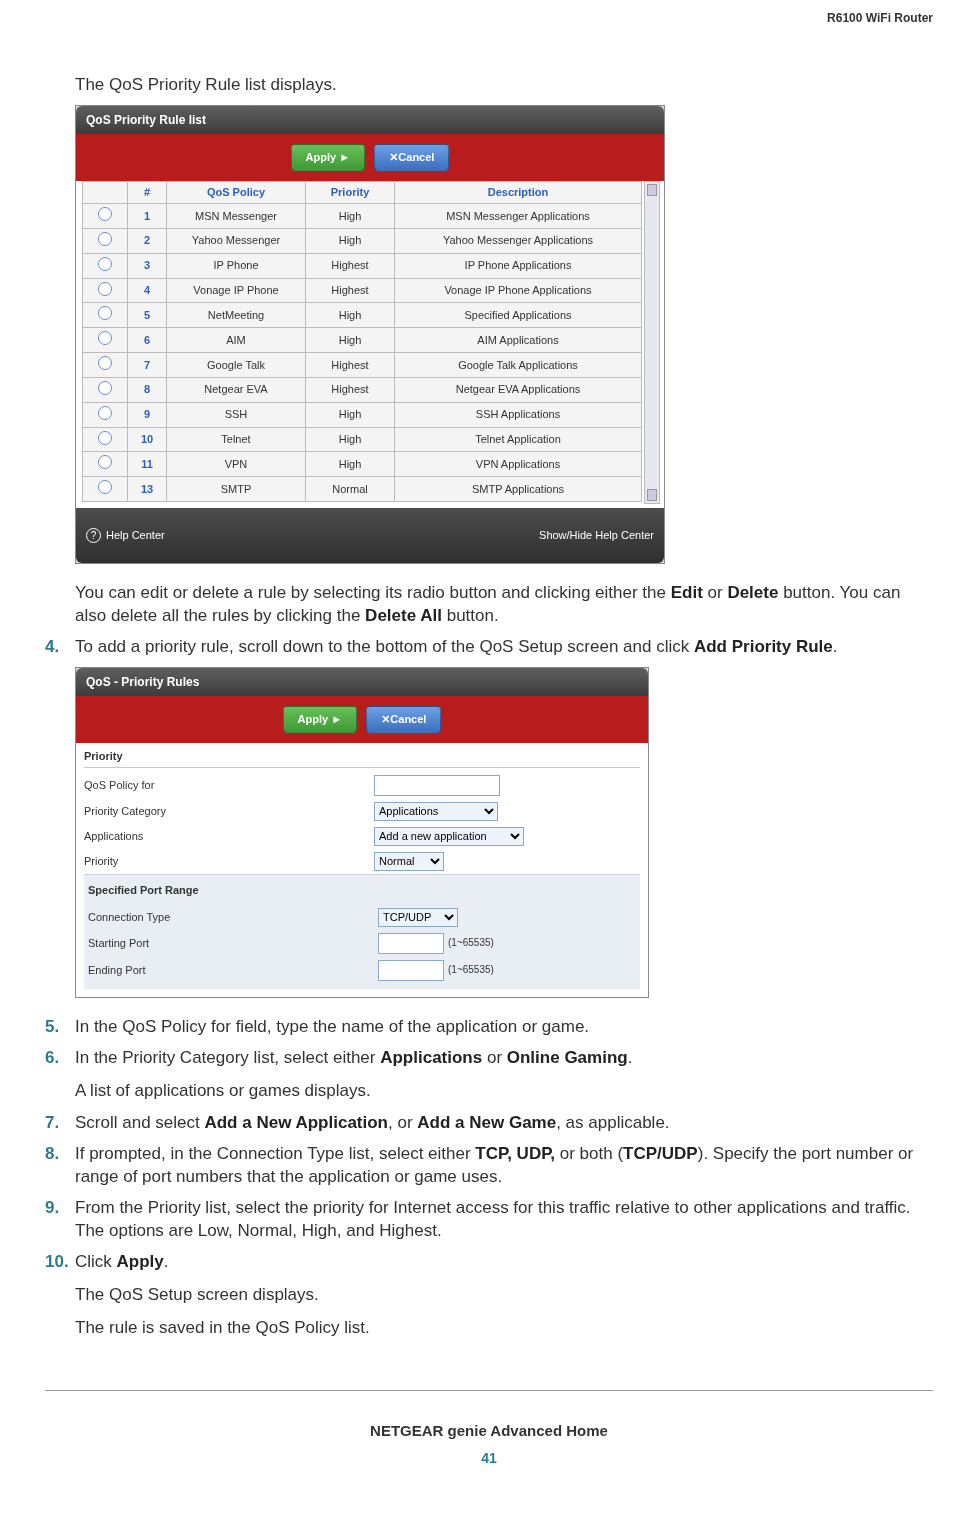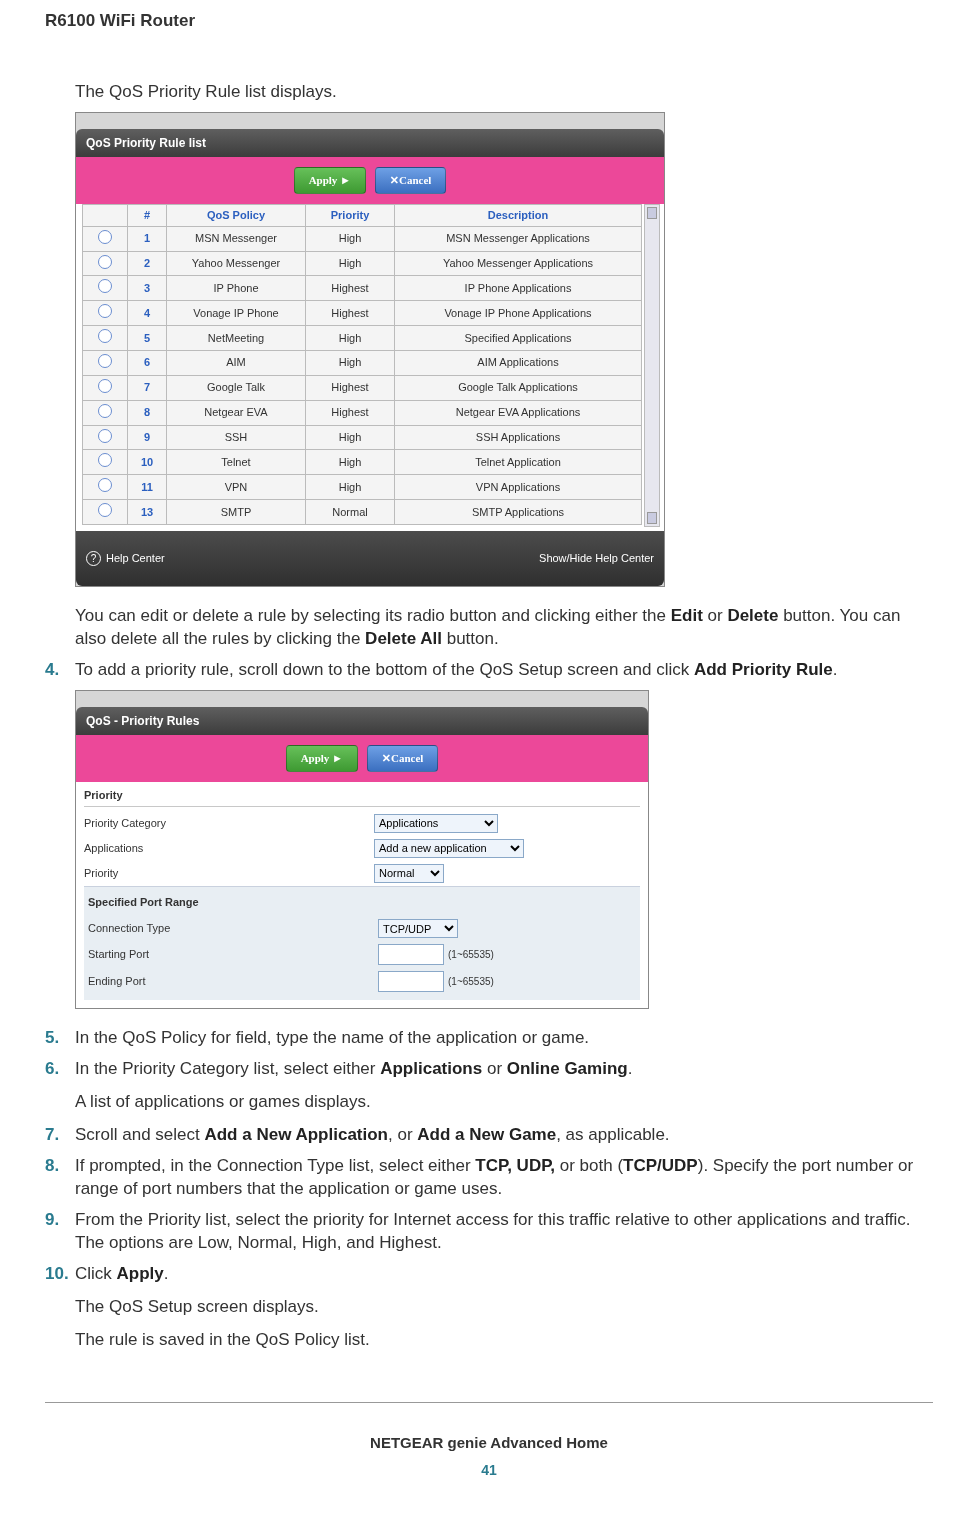--- a/index.html
+++ b/index.html
@@ -9,23 +9,23 @@
     background: #fff;
     width: 978px;
     color: #333;
     font-size: 17px;
     line-height: 1.35;
   }
   .page {
     padding: 10px 45px 30px 45px;
   }
   .header-title {
-    text-align: left;
-    font-weight: bold;
-    font-size: 17px;
+    text-align: right;
+    font-weight: bold;
+    font-size: 12px;
     padding-bottom: 48px;
   }
   .body-text {
     margin: 0 0 8px 30px;
   }
   .step {
     display: flex;
     margin: 8px 0 6px 0;
   }
   .step-num {
@@ -52,27 +52,25 @@
     color: #333;
   }
   .scr1 { width: 588px; }
   .scr-titlebar {
     background: linear-gradient(#5f5f5f,#3c3c3c);
     color: #fff;
     font-weight: bold;
     padding: 6px 10px;
     border-radius: 6px 6px 0 0;
     font-size: 12px;
-    margin-top: 16px;
   }
   .scr-toolbar {
     text-align: center;
     padding: 10px 0;
-    background: #ec4899;
-    font-family: Liberation Serif, serif;
+    background: #b91c1c;
   }
   .btn {
     display: inline-block;
     color: #fff;
     font-weight: bold;
     font-size: 11px;
     padding: 5px 14px;
     border-radius: 4px;
     margin: 0 3px;
     border: 1px solid rgba(0,0,0,.3);
@@ -303,20 +301,24 @@
   </div>
 
   <div class="scr scr2">
     <div class="scr-titlebar">QoS - Priority Rules</div>
     <div class="scr-toolbar">
       <span class="btn btn-apply">Apply ►</span>
       <span class="btn btn-cancel">✕Cancel</span>
     </div>
     <div class="form-area">
       <div class="section-head">Priority</div>
+      <div class="form-row">
+        <span class="lbl">QoS Policy for</span>
+        <input type="text" style="width: 120px;">
+      </div>
       <div class="form-row">
         <span class="lbl">Priority Category</span>
         <select style="width:124px"><option>Applications</option></select>
       </div>
       <div class="form-row">
         <span class="lbl">Applications</span>
         <select style="width:150px"><option>Add a new application</option></select>
       </div>
       <div class="form-row">
         <span class="lbl">Priority</span>

